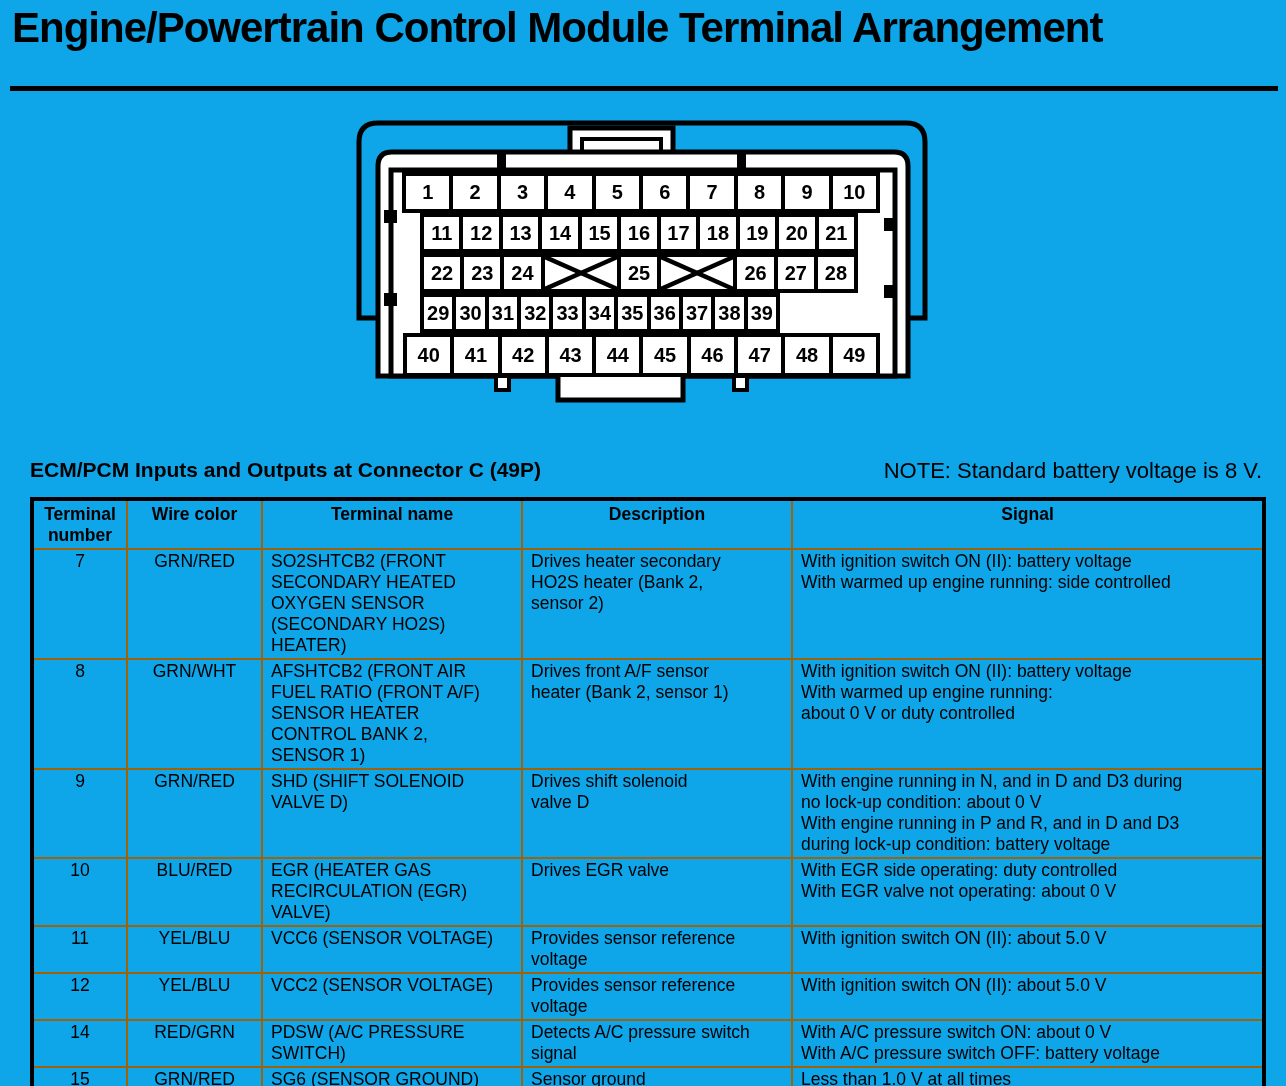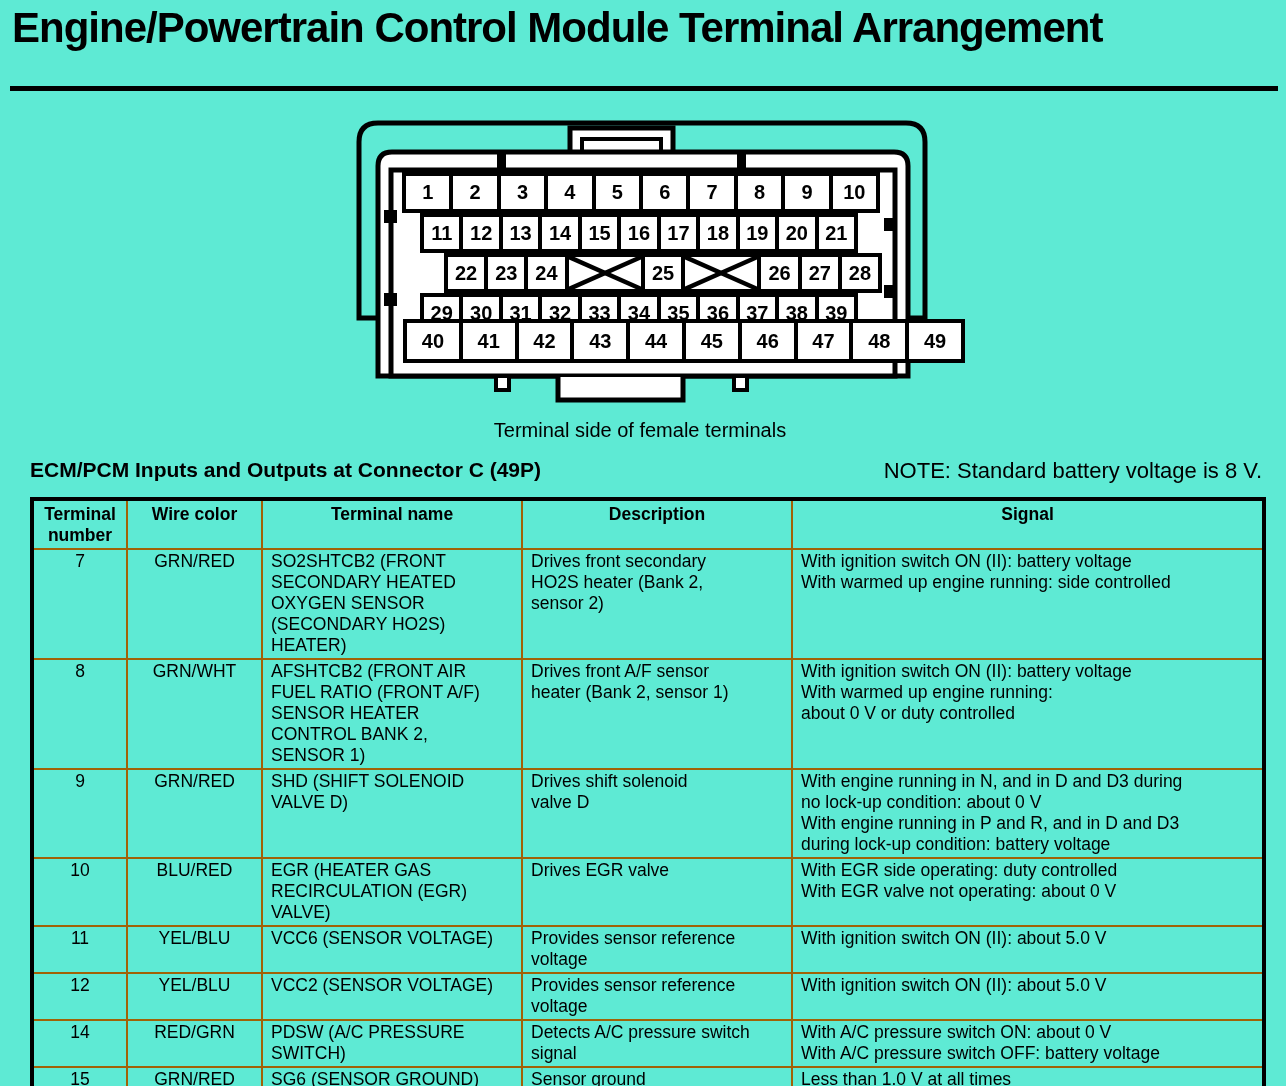--- a/index.html
+++ b/index.html
@@ -1,16 +1,16 @@
 <!DOCTYPE html>
 <html><head>
 <meta charset="utf-8">
 <style>
   html,body{margin:0;padding:0;background:#fff;}
-  #page{position:relative;width:1286px;height:1086px;background:#5eead4;overflow:hidden;
+  #page{position:relative;width:1286px;height:1086px;background:#0ea5e9;overflow:hidden;
         font-family:"Liberation Sans",sans-serif;color:#000;}
 
   
   #title{position:absolute;left:12px;top:4px;font-size:42px;font-weight:bold;
          letter-spacing:-1px;white-space:nowrap;}
   #title-rule{position:absolute;left:10px;top:86px;width:1268px;height:5px;background:#000;}
 
   
   #connector{position:absolute;left:350px;top:115px;width:580px;height:296px;}
   #connector svg{position:absolute;left:0;top:0;}
@@ -87,70 +87,69 @@
           <div class="term-cell">13</div>
           <div class="term-cell">14</div>
           <div class="term-cell">15</div>
           <div class="term-cell">16</div>
           <div class="term-cell">17</div>
           <div class="term-cell">18</div>
           <div class="term-cell">19</div>
           <div class="term-cell">20</div>
           <div class="term-cell">21</div>
         </div>
-        <div class="term-row" style="left: 70px; top: 138px; width: 438px; height: 40px; margin-left: 24px;">
+        <div class="term-row" style="left: 70px; top: 138px; width: 438px; height: 40px;">
           <div class="term-cell">22</div>
           <div class="term-cell">23</div>
           <div class="term-cell">24</div>
           <div class="term-cell crossed">
             <svg viewBox="0 0 100 100" preserveAspectRatio="none">
               <line x1="0" y1="0" x2="100" y2="100" stroke="#000" stroke-width="4.5" vector-effect="non-scaling-stroke"></line>
               <line x1="100" y1="0" x2="0" y2="100" stroke="#000" stroke-width="4.5" vector-effect="non-scaling-stroke"></line>
             </svg>
           </div>
           <div class="term-cell">25</div>
           <div class="term-cell crossed">
             <svg viewBox="0 0 100 100" preserveAspectRatio="none">
               <line x1="0" y1="0" x2="100" y2="100" stroke="#000" stroke-width="4.5" vector-effect="non-scaling-stroke"></line>
               <line x1="100" y1="0" x2="0" y2="100" stroke="#000" stroke-width="4.5" vector-effect="non-scaling-stroke"></line>
             </svg>
           </div>
           <div class="term-cell">26</div>
           <div class="term-cell">27</div>
           <div class="term-cell">28</div>
         </div>
-        <div class="term-row" style="left: 70px; top: 178px; width: 438px; height: 40px; text-align: center;">
+        <div class="term-row" style="left: 70px; top: 178px; width: 360px; height: 40px; text-align: center;">
           <div class="term-cell">29</div>
           <div class="term-cell">30</div>
           <div class="term-cell">31</div>
           <div class="term-cell">32</div>
           <div class="term-cell">33</div>
           <div class="term-cell">34</div>
           <div class="term-cell">35</div>
           <div class="term-cell">36</div>
           <div class="term-cell">37</div>
           <div class="term-cell">38</div>
           <div class="term-cell">39</div>
         </div>
-        <div class="term-row" style="left: 53px; top: 204px; width: 562px; height: 44px;">
+        <div class="term-row" style="left: 53px; top: 218px; width: 477px; height: 44px;">
           <div class="term-cell">40</div>
           <div class="term-cell">41</div>
           <div class="term-cell">42</div>
           <div class="term-cell">43</div>
           <div class="term-cell">44</div>
           <div class="term-cell">45</div>
           <div class="term-cell">46</div>
           <div class="term-cell">47</div>
           <div class="term-cell">48</div>
           <div class="term-cell">49</div>
         </div>
       </div>
   </div>
 
-  <div id="caption">Terminal side of female terminals</div>
 
   <div id="section-heading">ECM/PCM Inputs and Outputs at Connector C (49P)</div>
   <div id="note-text">NOTE: Standard battery voltage is 8 V.</div>
 
   <table id="tbl">
     <colgroup>
       <col style="width:95px">
         <col style="width:135px">
         <col style="width:260px">
       <col style="width:270px">
@@ -170,21 +169,21 @@
           <td class="c">7</td>
           <td class="c">GRN/RED</td>
           <td>
             <div>SO2SHTCB2 (FRONT</div>
             <div>SECONDARY HEATED</div>
             <div>OXYGEN SENSOR</div>
             <div>(SECONDARY HO2S)</div>
             <div>HEATER)</div>
           </td>
           <td>
-            <div>Drives front secondary</div>
+            <div>Drives heater secondary</div>
             <div>HO2S heater (Bank 2,</div>
             <div>sensor 2)</div>
           </td>
           <td>
             <div>With ignition switch ON (II): battery voltage</div>
             <div>With warmed up engine running: side controlled</div>
           </td>
         </tr>
         <tr>
           <td class="c">8</td>

